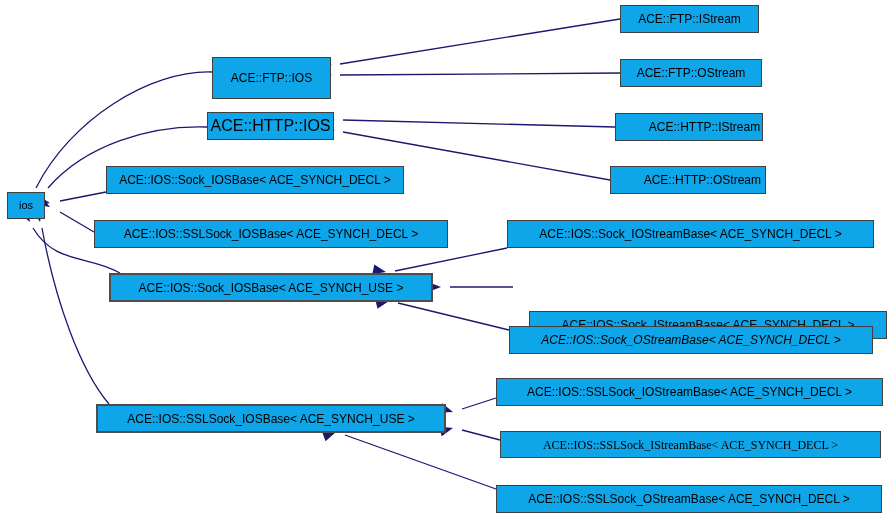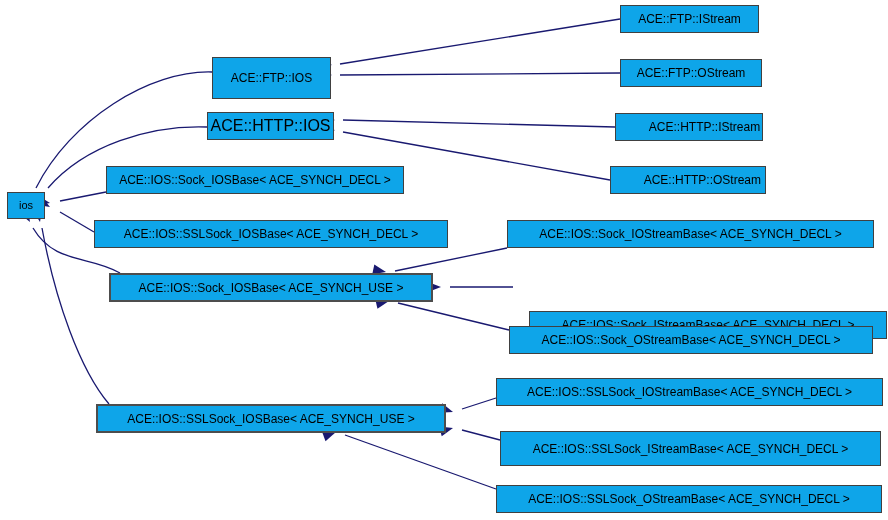--- a/index.html
+++ b/index.html
@@ -121,25 +121,25 @@
       <div class="node" style="left: 610px; top: 166px; width: 156px; height: 28px; justify-content: flex-end;">
         <span class="node-label" style="font-size: 12px;">ACE::HTTP::OStream</span>
       </div>
       <div class="node" style="left: 507px; top: 220px; width: 367px; height: 28px;">
         <span class="node-label" style="font-size: 12px;">ACE::IOS::Sock_IOStreamBase&lt; ACE_SYNCH_DECL &gt;</span>
       </div>
       <div class="node" style="left: 529px; top: 273px; width: 358px; height: 28px; margin-top: 38px;">
         <span class="node-label" style="font-size: 12px;">ACE::IOS::Sock_IStreamBase&lt; ACE_SYNCH_DECL &gt;</span>
       </div>
       <div class="node" style="left: 509px; top: 326px; width: 364px; height: 28px;">
-        <span class="node-label" style="font-size: 12px;">ACE::IOS::Sock_OStreamBase&lt; ACE_SYNCH_DECL &gt;</span>
+        <span class="node-label" style="font-size: 12px; font-style: italic;">ACE::IOS::Sock_OStreamBase&lt; ACE_SYNCH_DECL &gt;</span>
       </div>
       <div class="node" style="left: 496px; top: 378px; width: 387px; height: 28px;">
         <span class="node-label" style="font-size: 12px;">ACE::IOS::SSLSock_IOStreamBase&lt; ACE_SYNCH_DECL &gt;</span>
       </div>
-      <div class="node" style="left: 500px; top: 431px; width: 381px; height: 35px;">
+      <div class="node" style="left: 500px; top: 431px; width: 381px; height: 27px; font-family: Liberation Serif, serif;">
         <span class="node-label" style="font-size: 12px;">ACE::IOS::SSLSock_IStreamBase&lt; ACE_SYNCH_DECL &gt;</span>
       </div>
       <div class="node" style="left: 496px; top: 485px; width: 386px; height: 28px;">
         <span class="node-label" style="font-size: 12px;">ACE::IOS::SSLSock_OStreamBase&lt; ACE_SYNCH_DECL &gt;</span>
       </div>
     </div>
 </div>
 
 </body></html>

